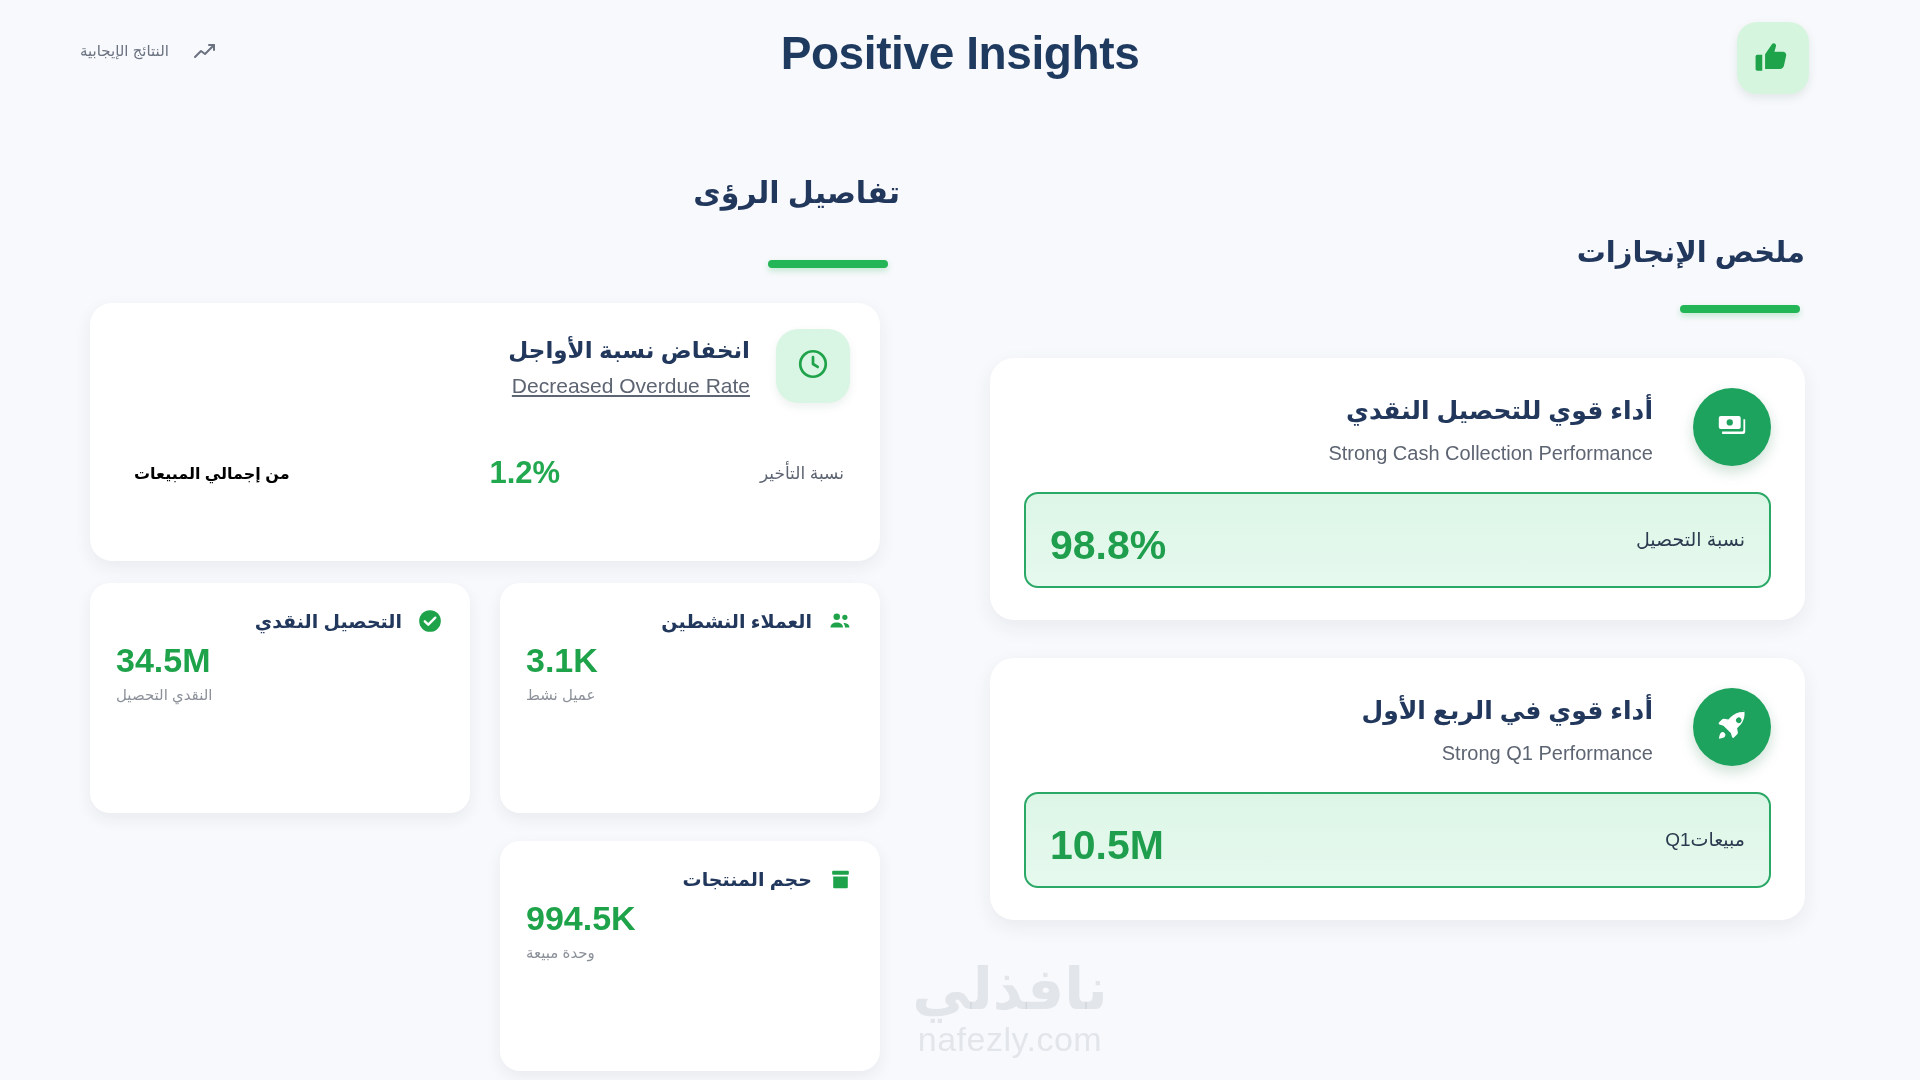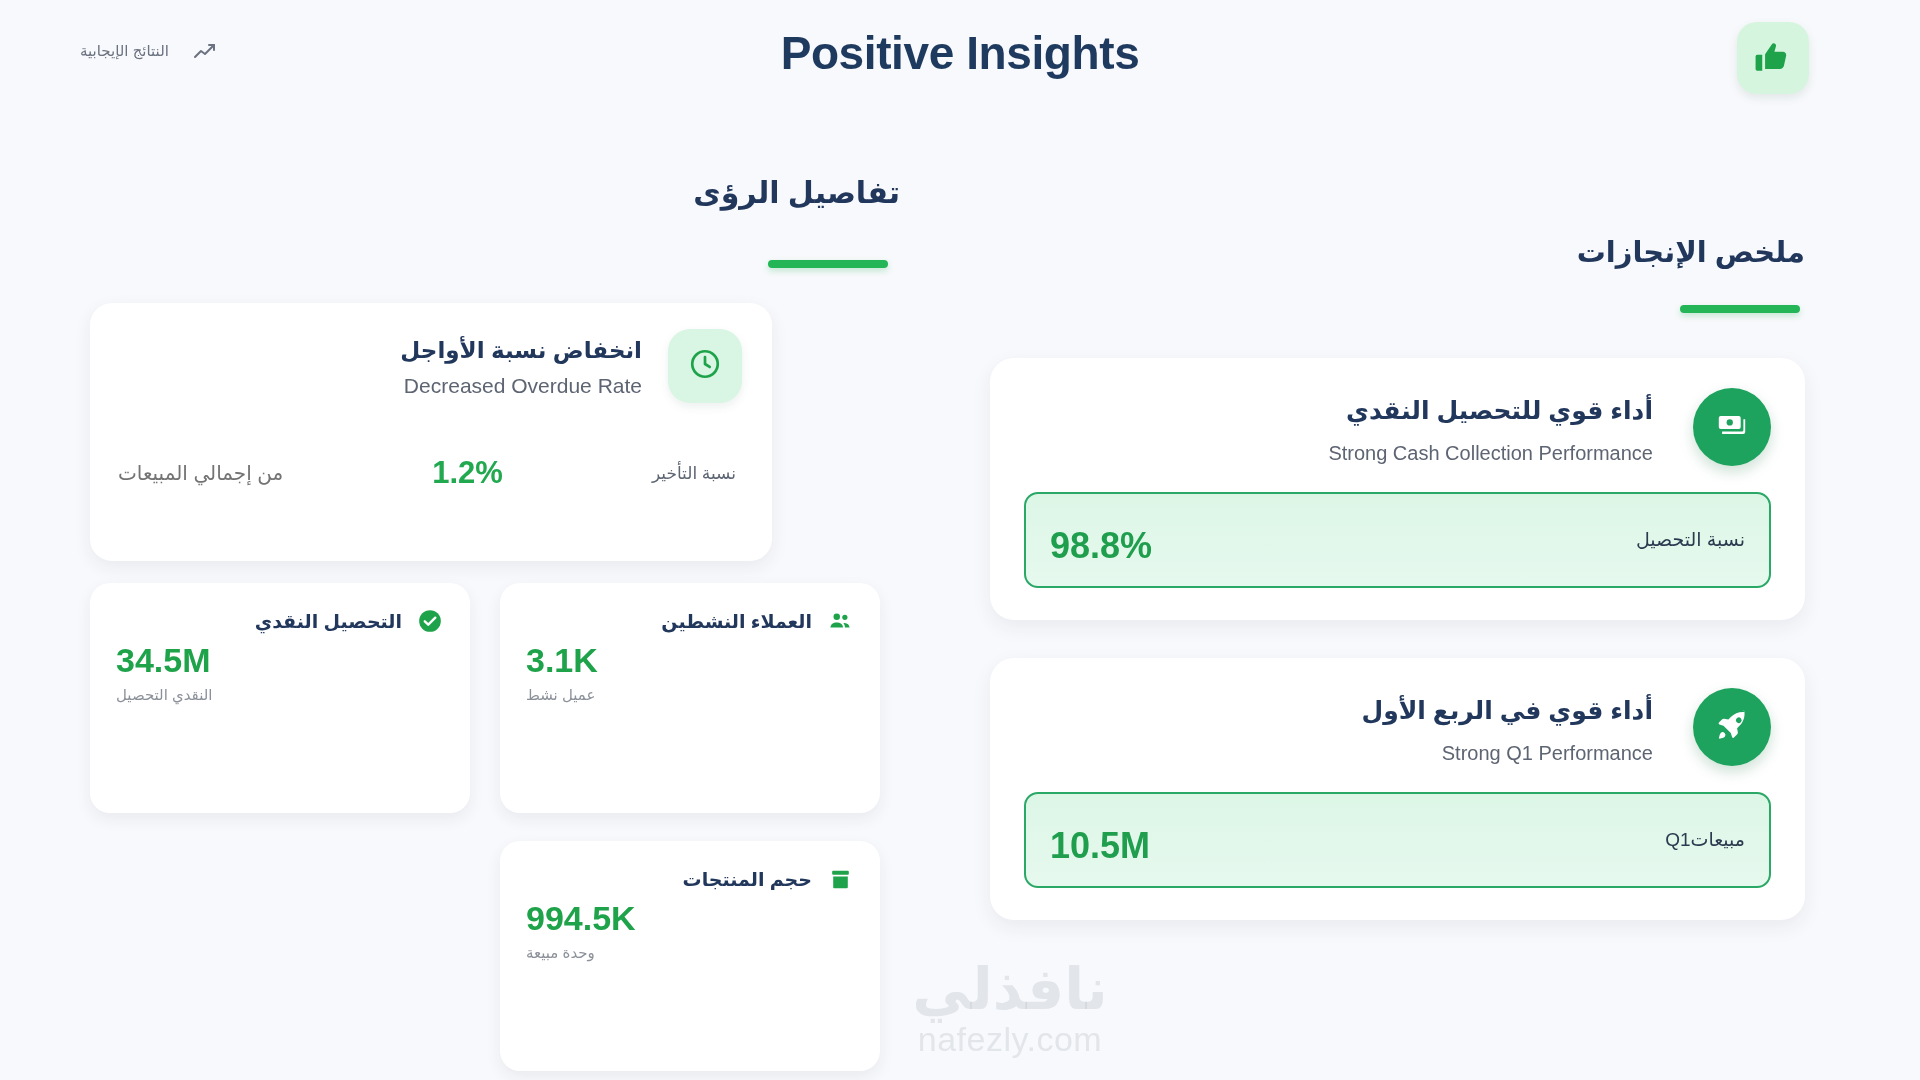--- a/index.html
+++ b/index.html
@@ -128,26 +128,26 @@
     border-radius: 6px;
     background: #24b557;
     box-shadow: 0 3px 6px rgba(36,181,87,.25);
   }
 
   
   .hero-card {
     position: absolute;
     left: 0;
     top: 128px;
-    width: 682px;
+    width: 790px;
     height: 258px;
     background: #ffffff;
     border-radius: 22px;
     box-shadow: 0 6px 18px rgba(25,40,70,.07);
-    padding: 26px 30px 24px 22px;
+    padding: 26px 30px 24px 38px;
     direction: rtl;
   }
   .hero-top {
     display: flex;
     flex-direction: row;
     align-items: flex-start;
     gap: 26px;
   }
   .hero-badge {
     flex: 0 0 auto;
@@ -168,42 +168,44 @@
     color: #21375c;
     line-height: 1.35;
   }
   .hero-title-en {
     font-size: 21px;
     color: #5d6472;
     margin-top: 8px;
     direction: ltr;
     text-align: right;
     font-weight: 400;
+    text-decoration: underline;
   }
   .hero-bottom {
     display: flex;
     flex-direction: row;
     align-items: center;
     justify-content: space-between;
     margin-top: 52px;
     padding: 0 6px;
   }
   .hero-metric-label {
     font-size: 17px;
     color: #5d6472;
   }
   .hero-metric-value {
     font-size: 31px;
     font-weight: 700;
     color: #22a84f;
     direction: ltr;
   }
   .hero-metric-sub {
-    font-size: 20px;
-    color: #737373;
+    font-size: 16px;
+    color: #000000;
+    font-weight: bold;
   }
 
   
   .mini-grid {
     position: absolute;
     left: 0;
     top: 408px;
     width: 790px;
     display: grid;
     grid-template-columns: 380px 380px;
@@ -302,21 +304,21 @@
     align-items: center;
     justify-content: space-between;
     padding: 0 24px;
   }
   .hl-metric-label {
     font-size: 19px;
     color: #2c3a4f;
     font-weight: 400;
   }
   .hl-metric-value {
-    font-size: 36px;
+    font-size: 41px;
     font-weight: 700;
     color: #1f9e4d;
     direction: ltr;
     margin-top: 12px;
   }
 
   
   .watermark {
     position: absolute;
     left: 845px;

